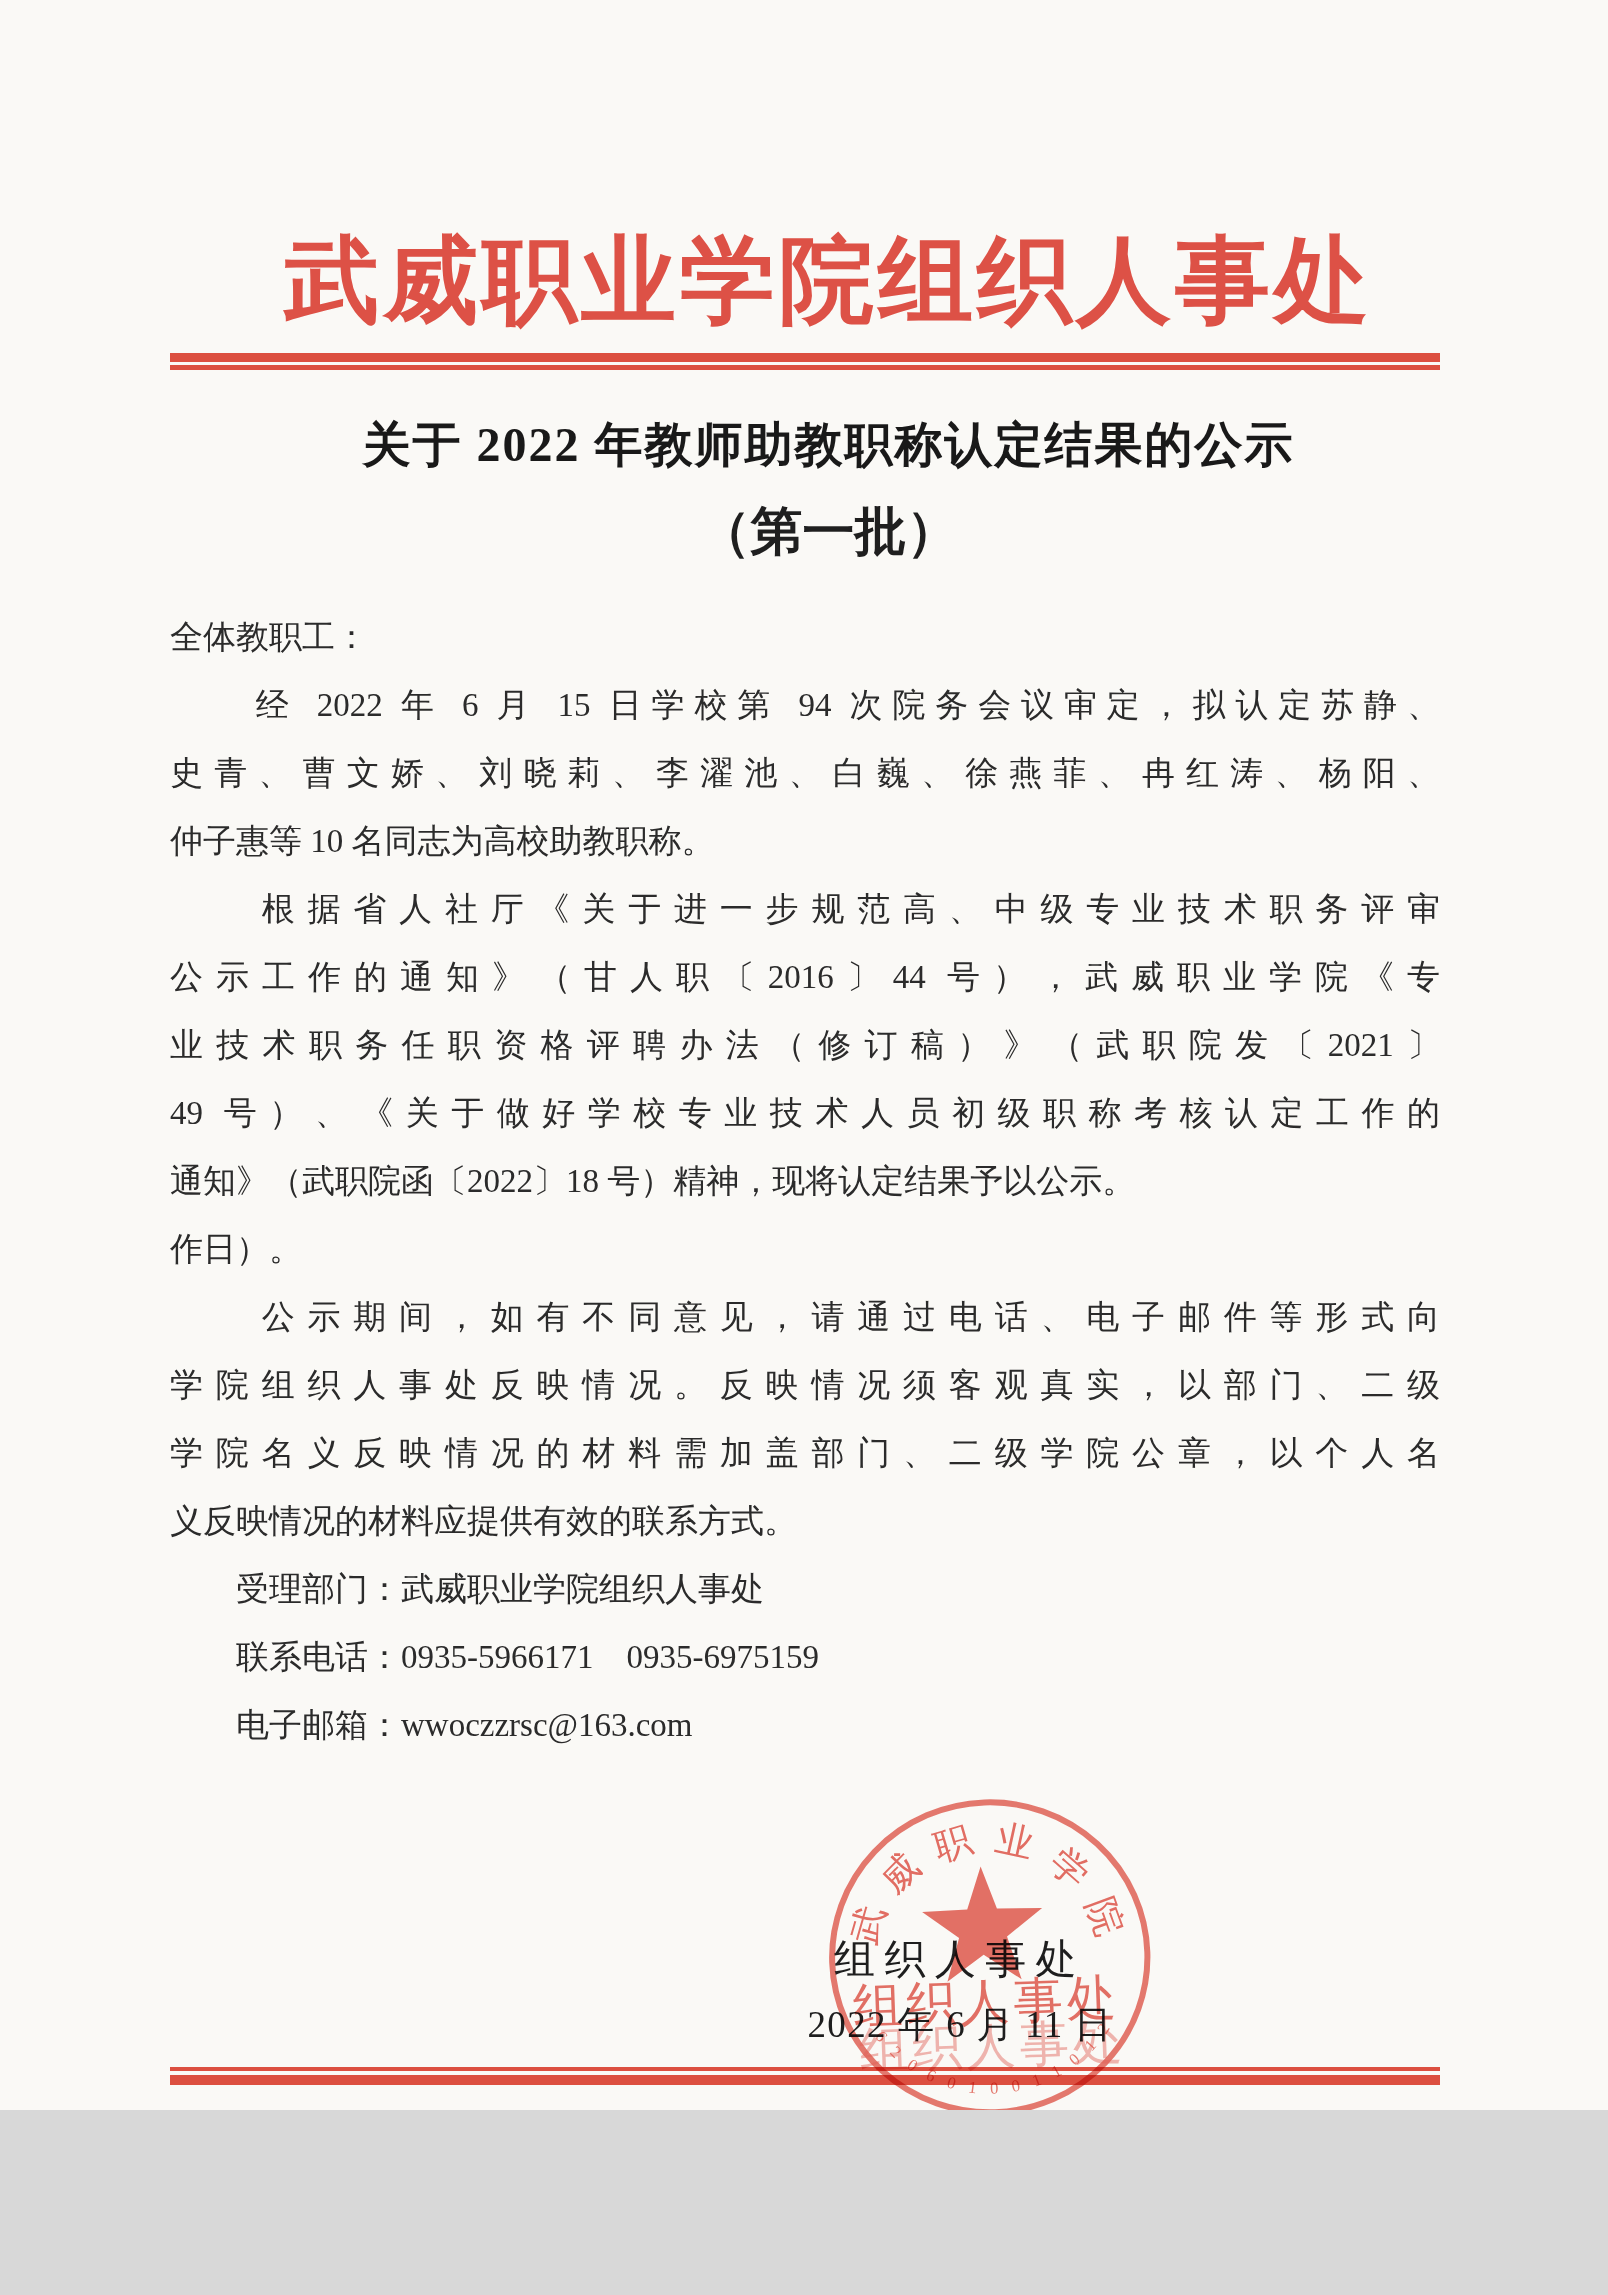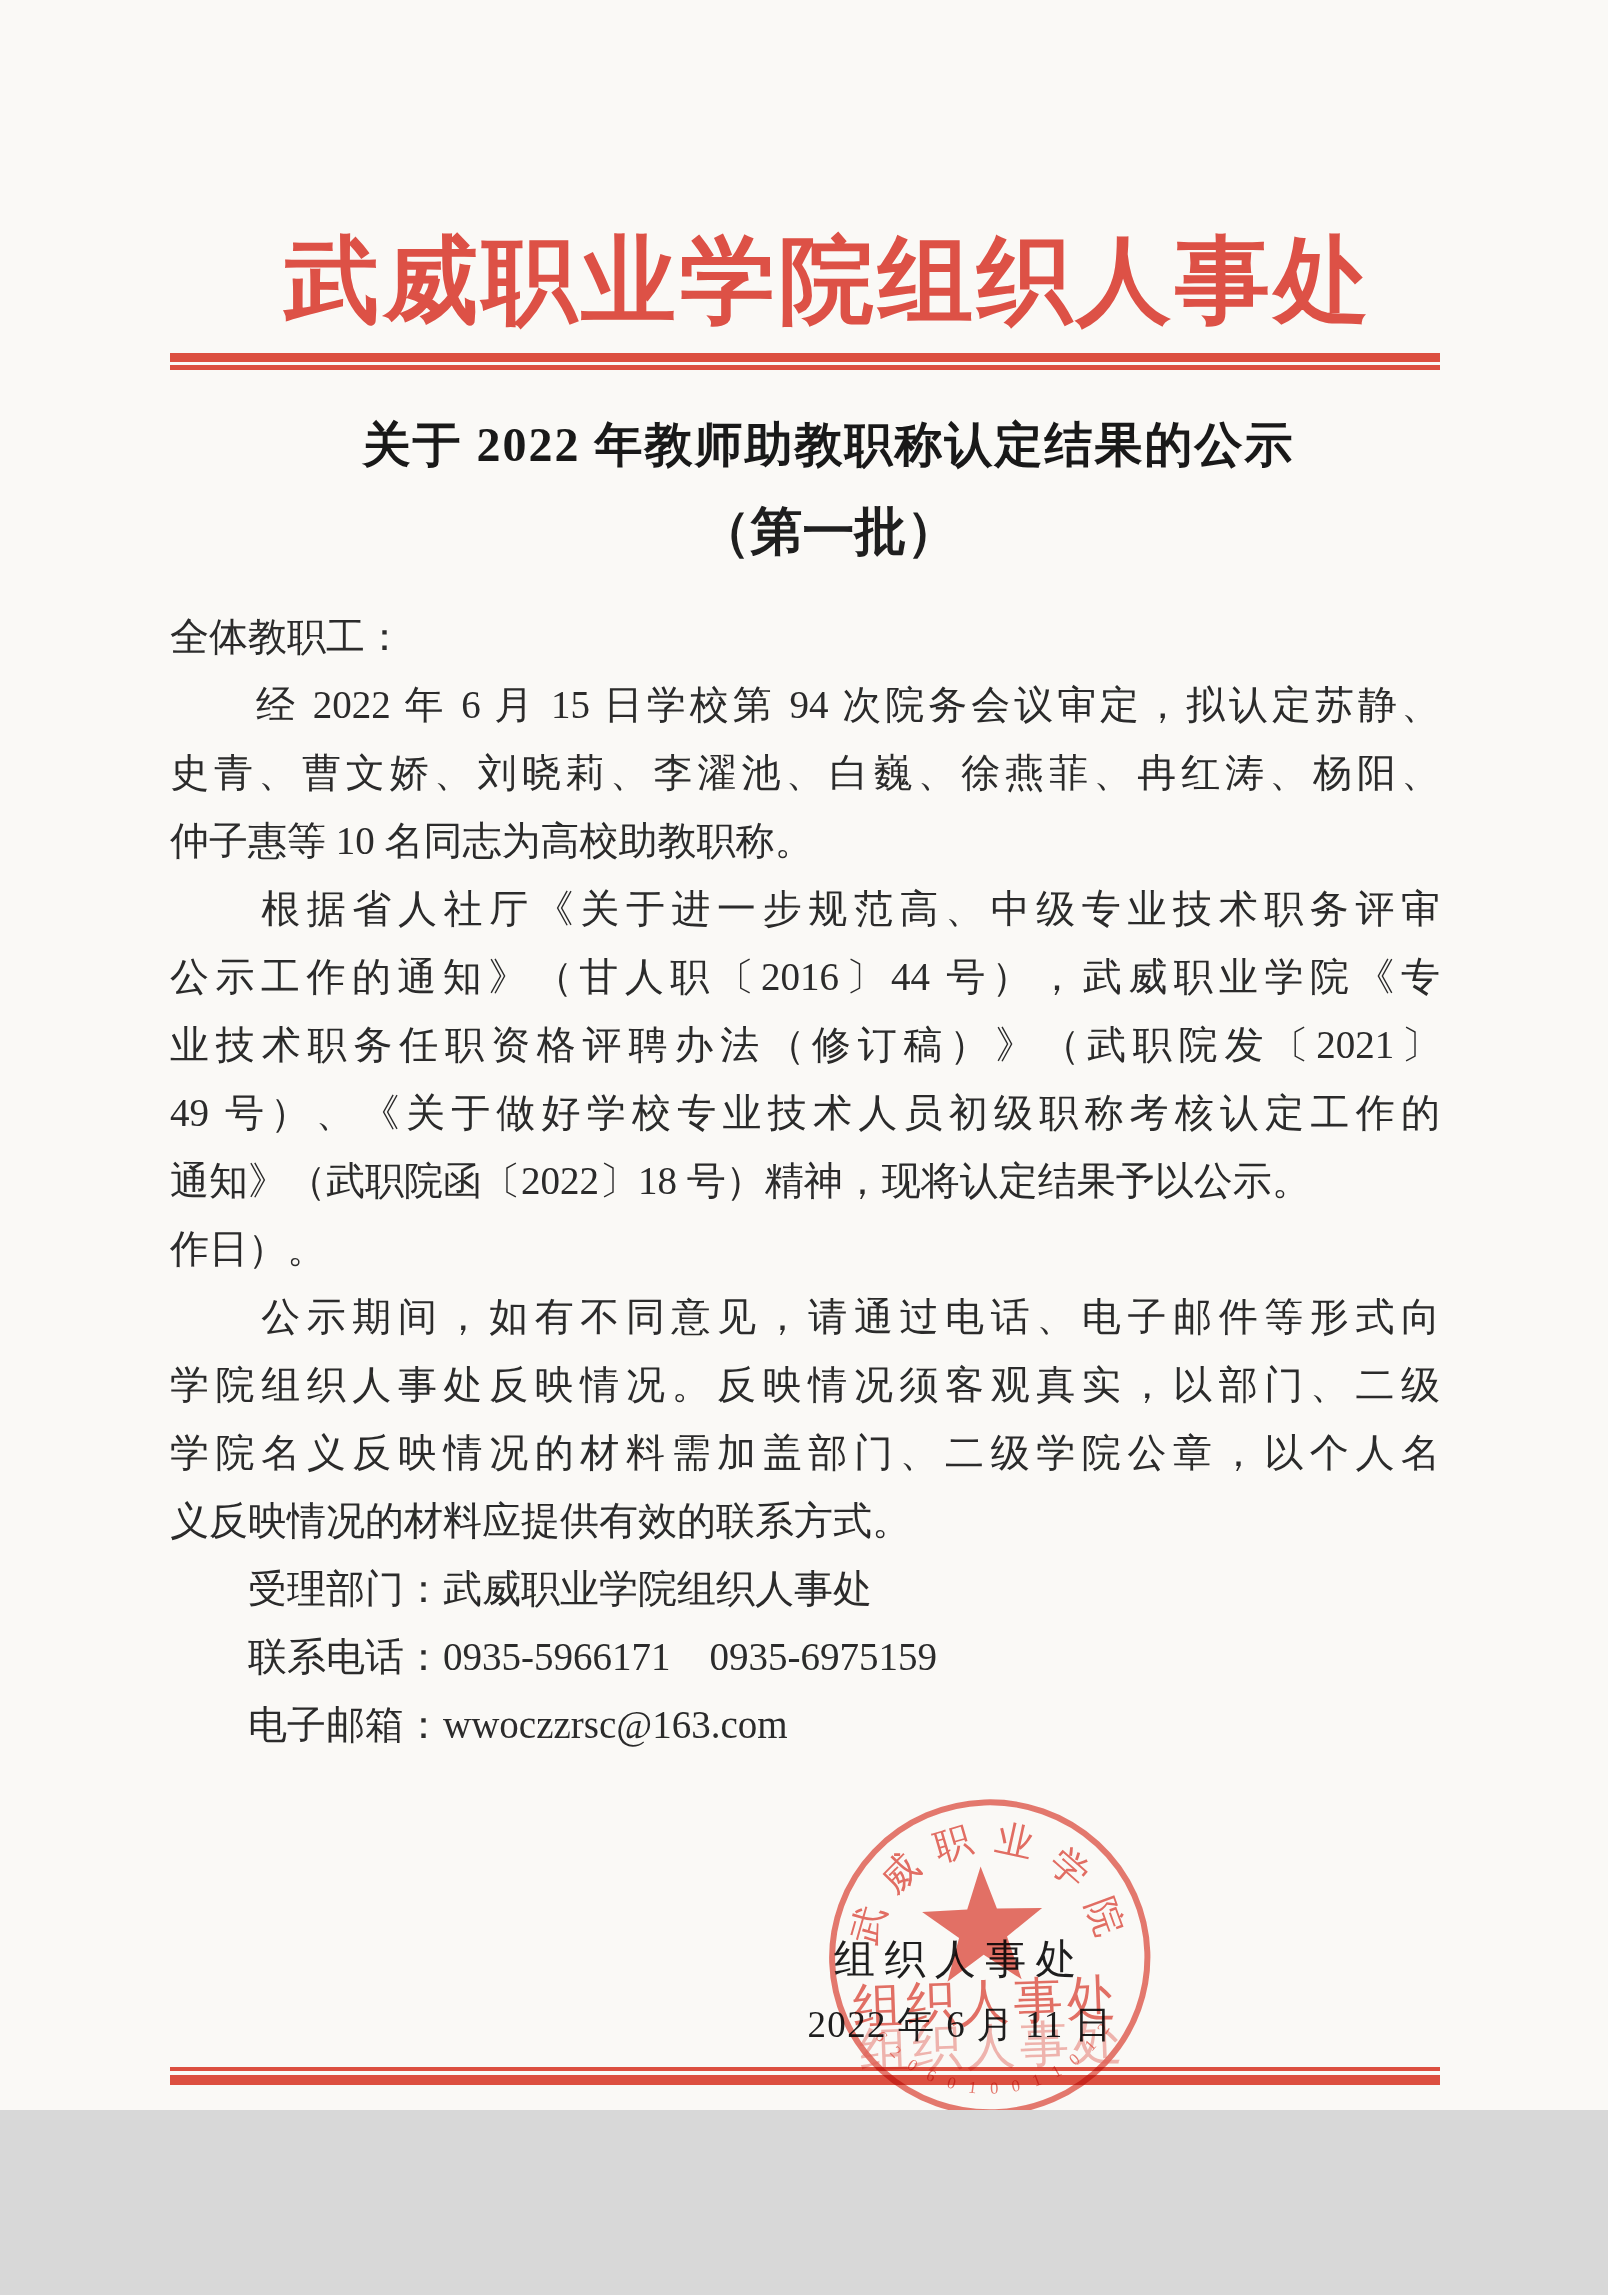--- a/index.html
+++ b/index.html
@@ -41,21 +41,21 @@
   }
   .doc-subtitle{
     position:absolute;top:508px;left:0;width:100%;
     text-align:center;
     font-size:52px;line-height:47px;font-weight:bold;
     color:#1f1f1f;
   }
   
   .body-text{
     position:absolute;left:170px;top:603px;width:1270px;
-    font-size:39px;color:var(--ink);
+    font-size:33px;color:var(--ink);
   }
   .line{
     height:68px;line-height:68px;
     overflow:hidden;
     text-align:justify;
     text-align-last:justify;
   }
   .line.pl{text-align-last:left;}
   
   .sig-dept{

